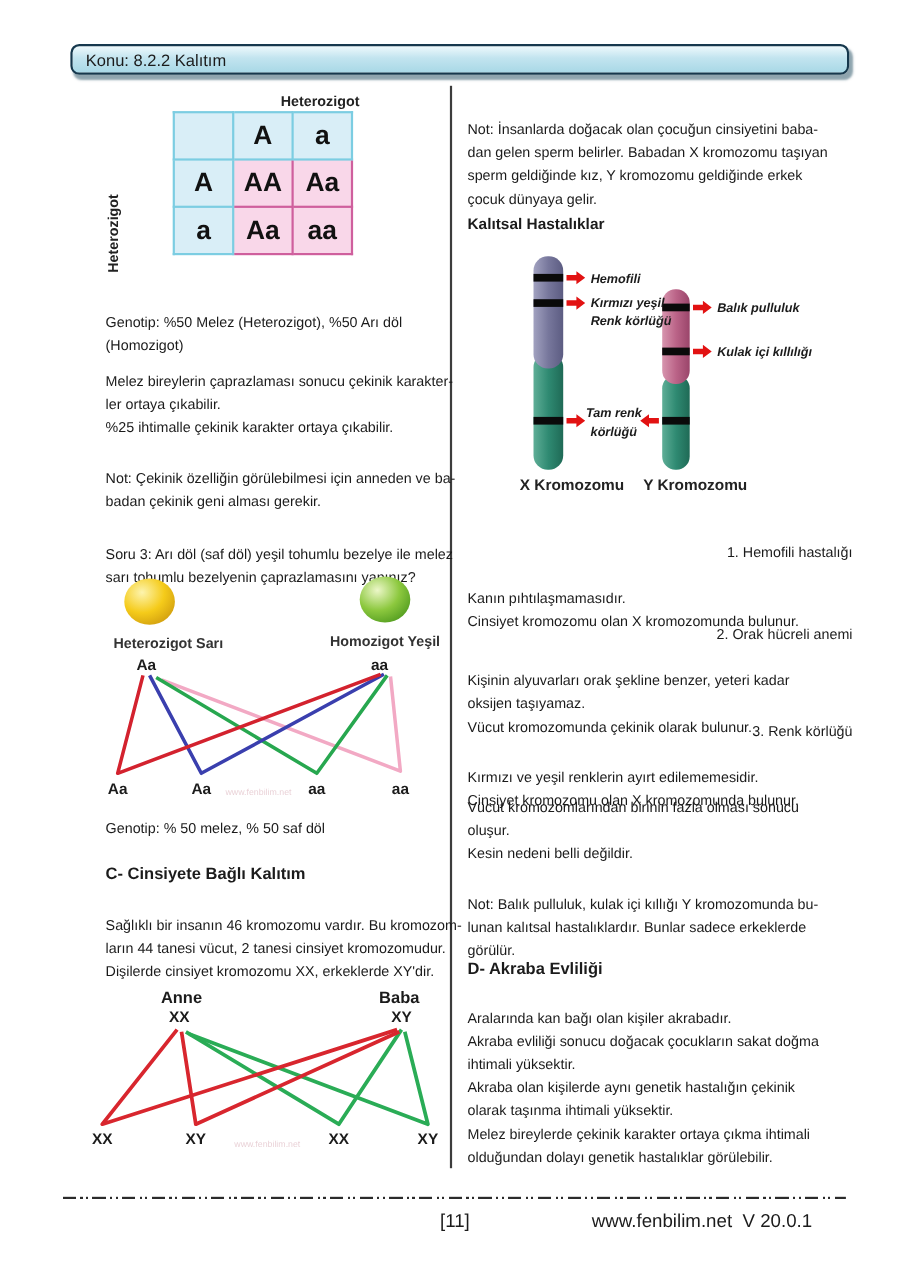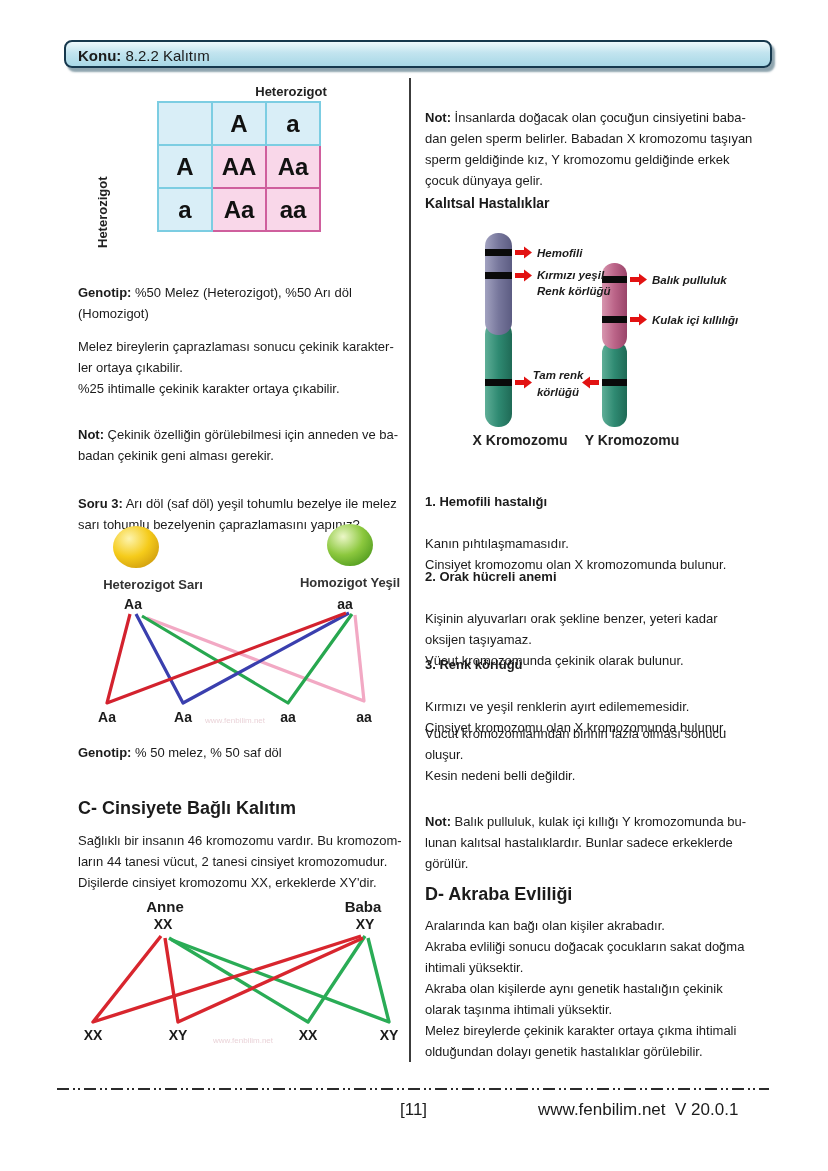--- a/index.html
+++ b/index.html
@@ -2,24 +2,24 @@
 <html><head>
 <meta charset="utf-8">
 <style>
   html,body{margin:0;padding:0;}
   body{
     width:828px;height:1171px;position:relative;background:#ffffff;
     font-family:"Liberation Sans",sans-serif;color:#1b1b1b;overflow:hidden;
   }
   .abs{position:absolute;}
   .txt{font-size:13px;line-height:21px;white-space:pre-line;}
-  .b{font-weight:bold;}
-  .h{font-weight:bold;font-size:18px;white-space:pre-line;margin-top:12px;}
+  .b{font-weight:normal;text-align:right;}
+  .h{font-weight:bold;font-size:15px;white-space:pre-line;}
   .h2{font-weight:bold;font-size:14px;}
-  .lcol{left:78px;width:328px;}
+  .lcol{left:96px;width:328px;}
   .rcol{left:425px;width:350px;}
 
   
   .topic-bar{
     left:64px;top:40px;width:708px;height:28px;
     border:2px solid #16384d;border-radius:8px;
     background:linear-gradient(180deg,#eef9fc 0%,#c2e4ef 45%,#a8d8e6 100%);
     box-shadow:3px 4px 2px rgba(49,90,108,0.55);
     font-size:15px;line-height:28px;padding-left:12px;box-sizing:border-box;
   }

